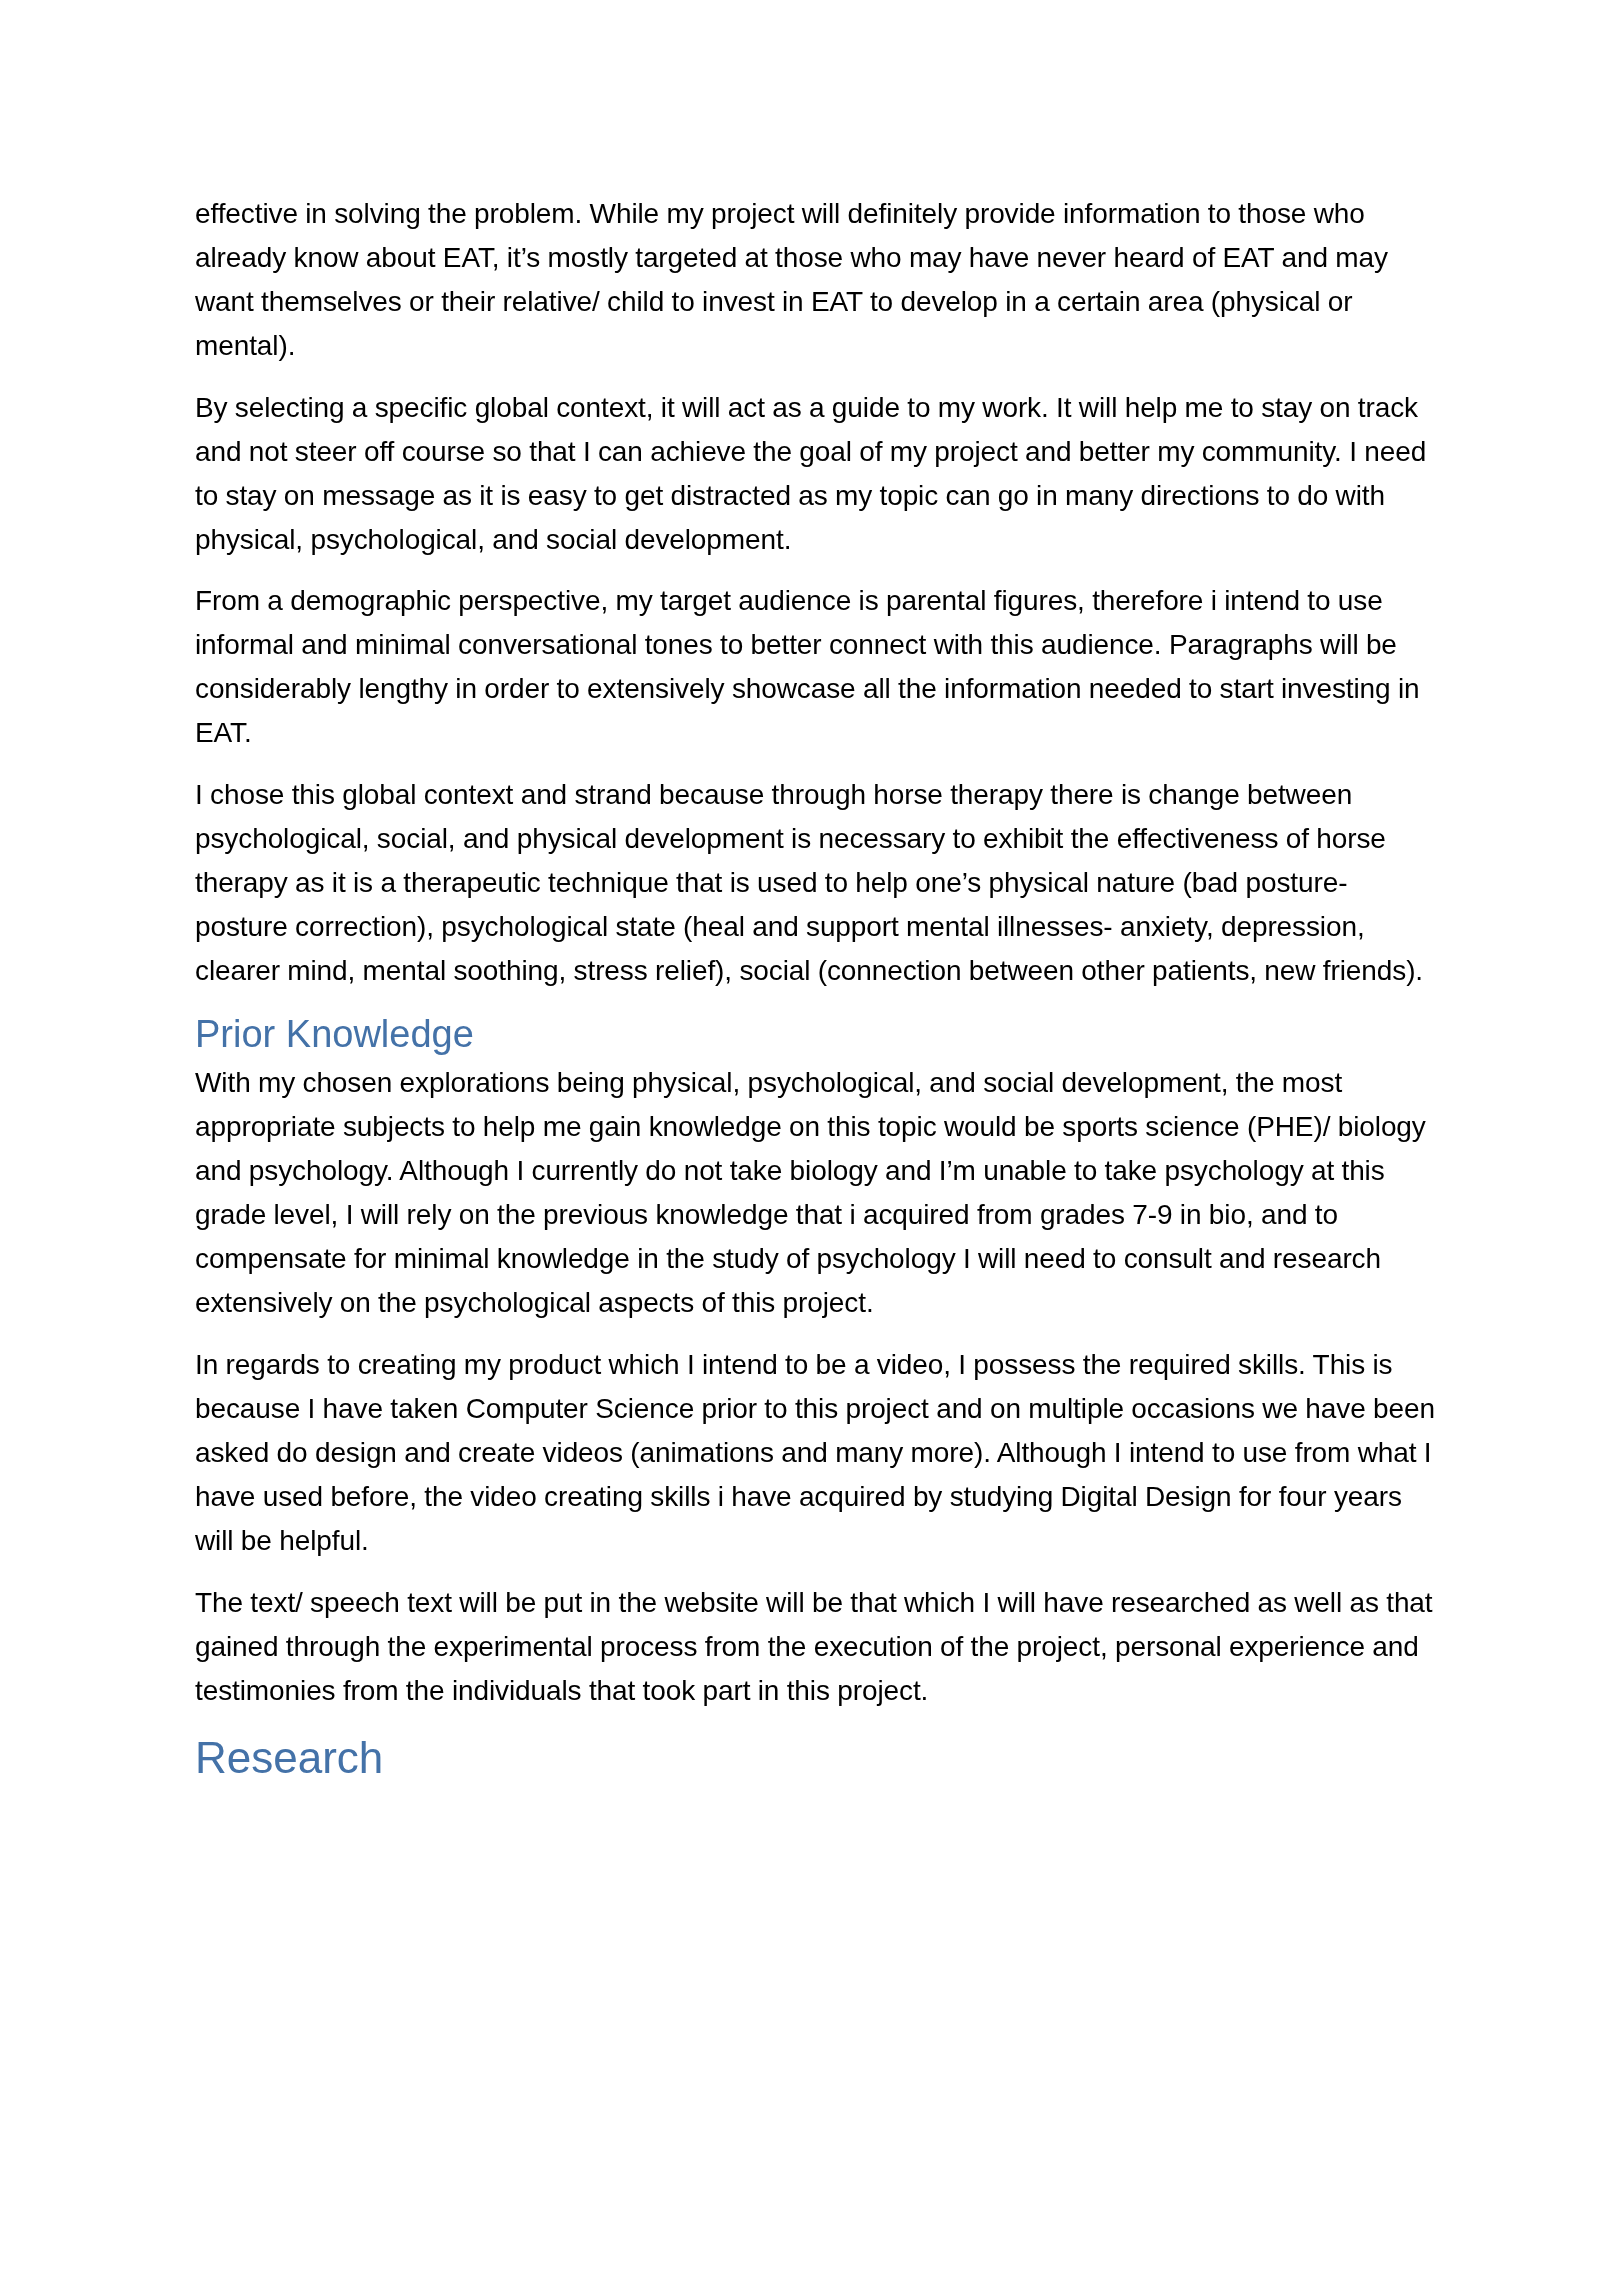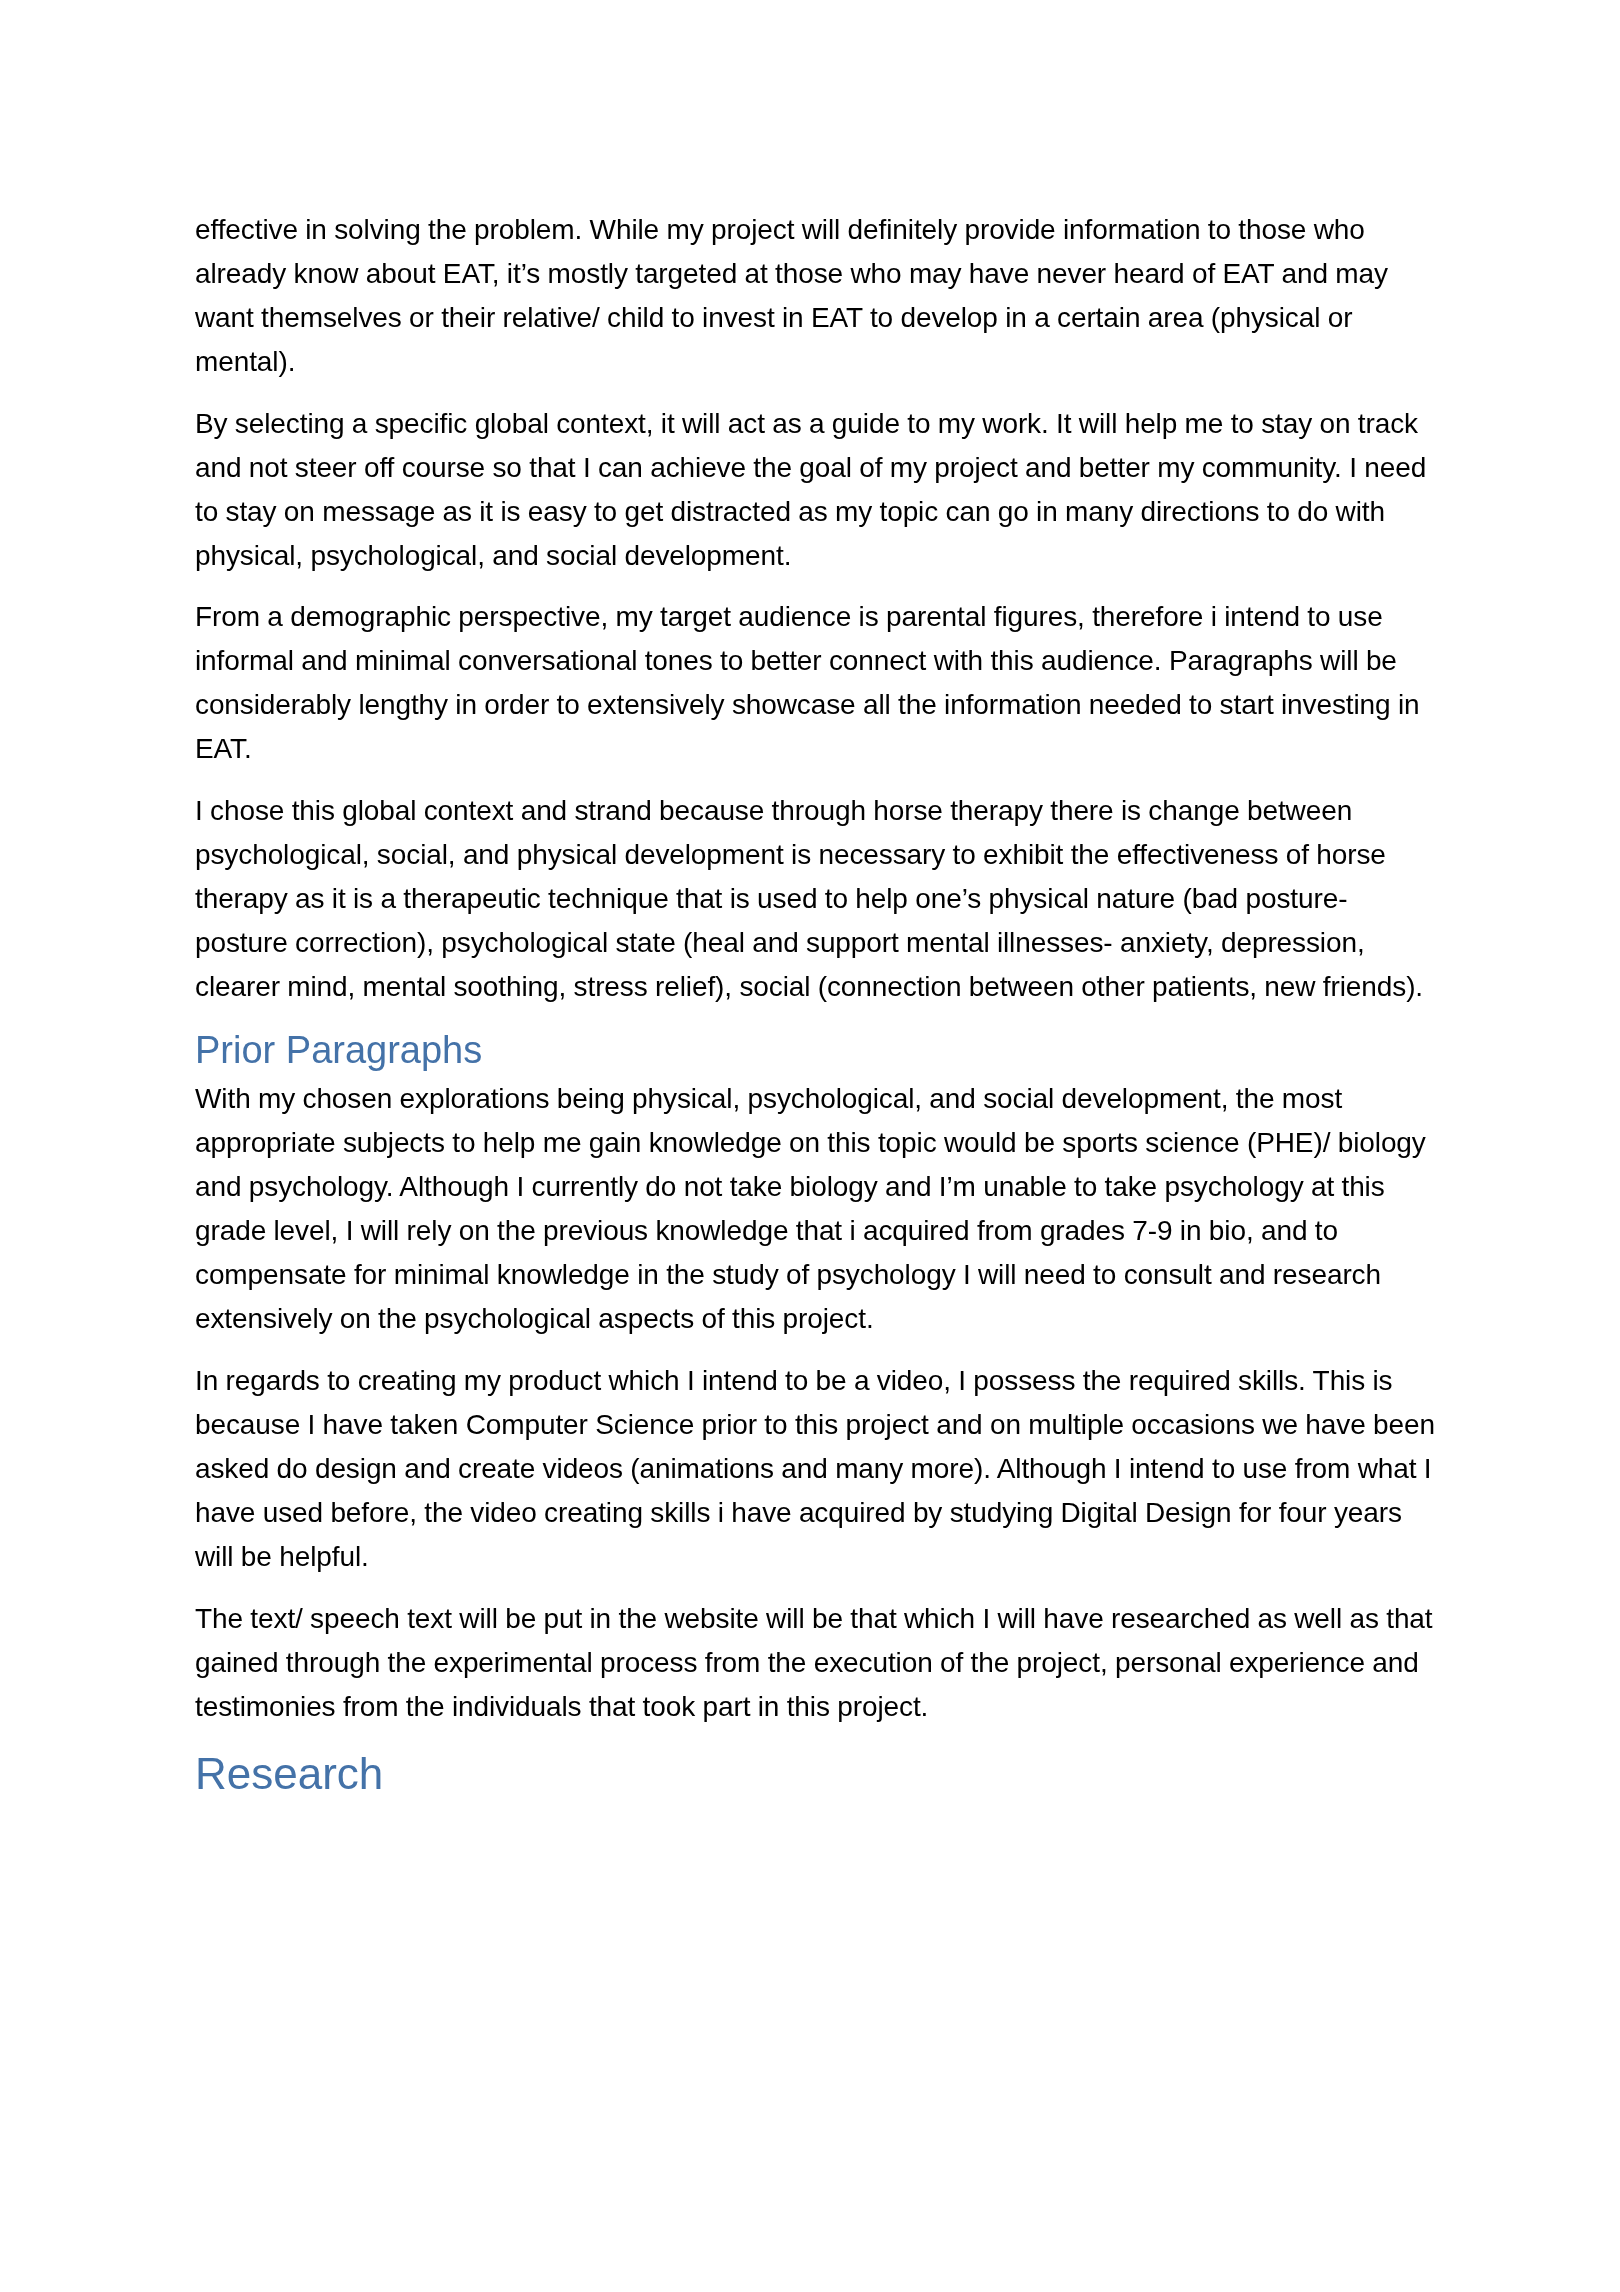--- a/index.html
+++ b/index.html
@@ -5,21 +5,21 @@
   html, body {
     margin: 0;
     padding: 0;
     background: #ffffff;
   }
   .page {
     position: relative;
     width: 1620px;
     height: 2074px;
     background: #ffffff;
-    margin: 16px auto;
+    margin: 0 auto;
     overflow: hidden;
     box-sizing: border-box;
   }
   .content {
     position: absolute;
     left: 195px;
     top: 192px;
     width: 1245px;
   }
   p.body-para {
@@ -74,21 +74,21 @@
 
     <p class="body-para">effective in solving the problem. While my project will definitely provide information to those who already know about EAT, it’s mostly targeted at those who may have never heard of EAT and may want themselves or their relative/ child to invest in EAT to develop in a certain area (physical or mental).</p>
 
     <p class="body-para">By selecting a specific global context, it will act as a guide to my work. It will help me to stay on track and not steer off course so that I can achieve the goal of my project and better my community. I need to stay on message as it is easy to get distracted as my topic can go in many directions to do with physical, psychological, and social development.</p>
 
     <p class="body-para">From a demographic perspective, my target audience is parental figures, therefore i intend to use informal and minimal conversational tones to better connect with this audience. Paragraphs will be considerably lengthy in order to extensively showcase all the information needed to start investing in EAT.</p>
 
 
     <p class="body-para">I chose this global context and strand because through horse therapy there is change between psychological, social, and physical development is necessary to exhibit the effectiveness of horse therapy as it is a therapeutic technique that is used to help one’s physical nature (bad posture- posture correction), psychological state (heal and support mental illnesses- anxiety, depression, clearer mind, mental soothing, stress relief), social (connection between other patients, new friends).</p>
 
-    <h2 class="heading h-prior">Prior Paragraphs</h2>
+    <h2 class="heading h-prior">Prior Knowledge</h2>
 
     <p class="body-para tight-after-heading">With my chosen explorations being physical, psychological, and social development, the most appropriate subjects to help me gain knowledge on this topic would be sports science (PHE)/ biology and psychology. Although I currently do not take biology and I’m unable to take psychology at this grade level, I will rely on the previous knowledge that i acquired from grades 7-9 in bio, and to compensate for minimal knowledge in the study of psychology I will need to consult and research extensively on the psychological aspects of this project.</p>
 
     <p class="body-para">In regards to creating my product which I intend to be a video, I possess the required skills. This is because I have taken Computer Science prior to this project and on multiple occasions we have been asked do design and create videos (animations and many more). Although I intend to use from what I have used before, the video creating skills i have acquired by studying Digital Design for four years will be helpful.</p>
 
     <p class="body-para">The text/ speech text will be put in the website will be that which I will have researched as well as that gained through the experimental process from the execution of the project, personal experience and testimonies from the individuals that took part in this project.</p>
 
     <h2 class="heading h-research">Research</h2>
 
 

